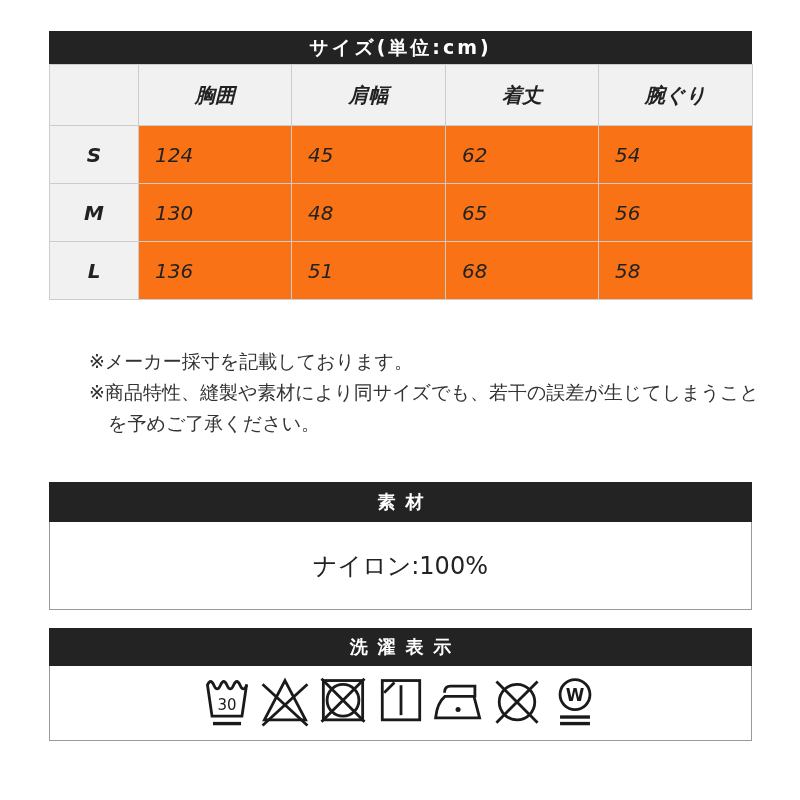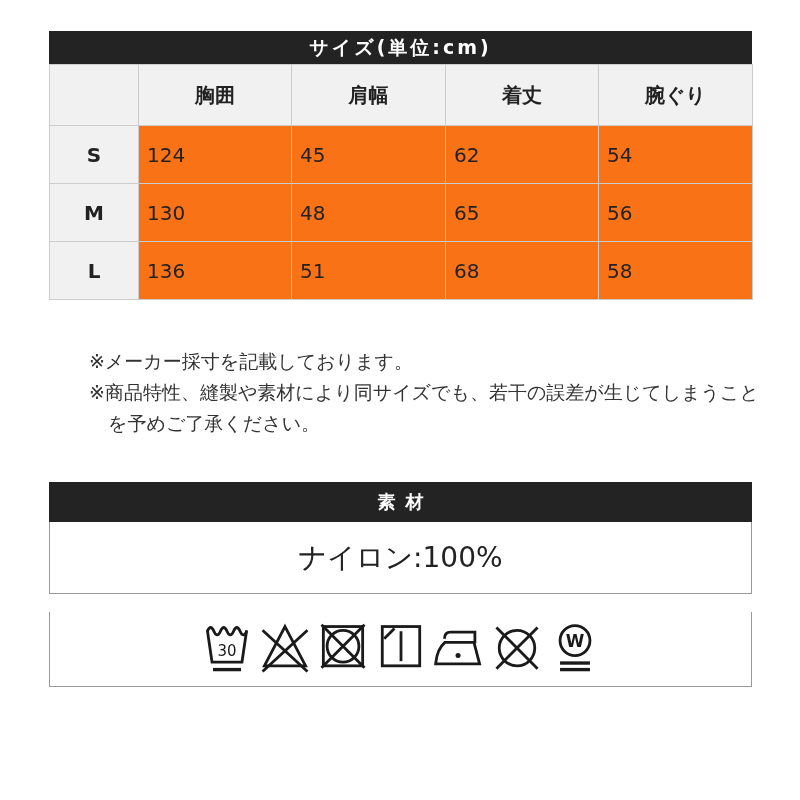--- a/index.html
+++ b/index.html
@@ -17,39 +17,39 @@
   .size-title-bar{height:33px;line-height:33px;font-size:19px;letter-spacing:3px;}
   .box-title-bar{height:40px;line-height:40px;font-size:18px;letter-spacing:0.55em;text-indent:0.55em;text-align:center;}
   .laundry .box-title-bar{height:38px;line-height:38px;}
 
   
   table.size-table{
     width:100%;border-collapse:collapse;table-layout:fixed;
   }
   .size-table th,.size-table td{
     border:1px solid #cccccc;vertical-align:middle;
-    font-size:20px;color:#222222;padding:8px;
+    font-size:20px;color:#222222;padding:16px;font-style:italic;
   }
   .size-table thead tr{height:61px;}
   .size-table tbody tr{height:58px;}
   .size-table thead th{background:#f1f1f1;font-weight:bold;}
   .size-table tbody th{background:#f1f1f1;font-weight:bold;}
   .size-table tbody td{background:#f97316;font-weight:normal;}
 
   
   .notes{margin:46px 0 0 40px;width:682px;font-size:19px;line-height:1.62;color:#333333;}
   .note{padding-left:1em;text-indent:-1em;}
 
   
   .info-box{margin-top:44px;}
   .info-box .box-body{
     box-sizing:border-box;border:1px solid #999999;border-top:none;background:#ffffff;
     display:flex;align-items:center;justify-content:center;
   }
-  .material .box-body{height:72px;font-size:28px;color:#222222;}
+  .material .box-body{height:88px;font-size:24px;color:#222222;}
   .laundry{margin-top:18px;}
   .laundry .box-body{height:75px;gap:4px;}
   .care-icon{display:block;}
   .care-icon path,.care-icon rect,.care-icon circle,.care-icon line{
     stroke:#1a1a1a;stroke-width:3;fill:none;
   }
   .care-icon .fill-dot{fill:#1a1a1a;stroke:none;}
   .care-icon text{
     fill:#1a1a1a;font-family:"DejaVu Sans","Liberation Sans",sans-serif;
   }
@@ -109,20 +109,21 @@
     <div class="note">※メーカー採寸を記載しております。</div>
     <div class="note">※商品特性、縫製や素材により同サイズでも、若干の誤差が生じてしまうことを予めご了承ください。</div>
   </div>
 
   <div class="info-box material">
     <div class="black-bar box-title-bar">素材</div>
     <div class="box-body">ナイロン:100%</div>
   </div>
 
   <div class="info-box laundry">
+    <div class="black-bar box-title-bar">洗濯表示</div>
     <div class="box-body">
 
       <svg class="care-icon" width="54" height="58" viewBox="0 0 56 62">
         <path d="M7 12 q3.5 -8 7 0 q3.5 8 7 0 q3.5 -8 7 0 q3.5 8 7 0 q3.5 -8 7 0 q3.5 8 7 0"></path>
         <path d="M7 11 L12 45 L44 45 L49 11"></path>
         <text x="28" y="38" text-anchor="middle" font-size="16">30</text>
         <path class="thick" d="M13 53 L43 53"></path>
       </svg>
 
       <svg class="care-icon" width="54" height="58" viewBox="0 0 56 62">

